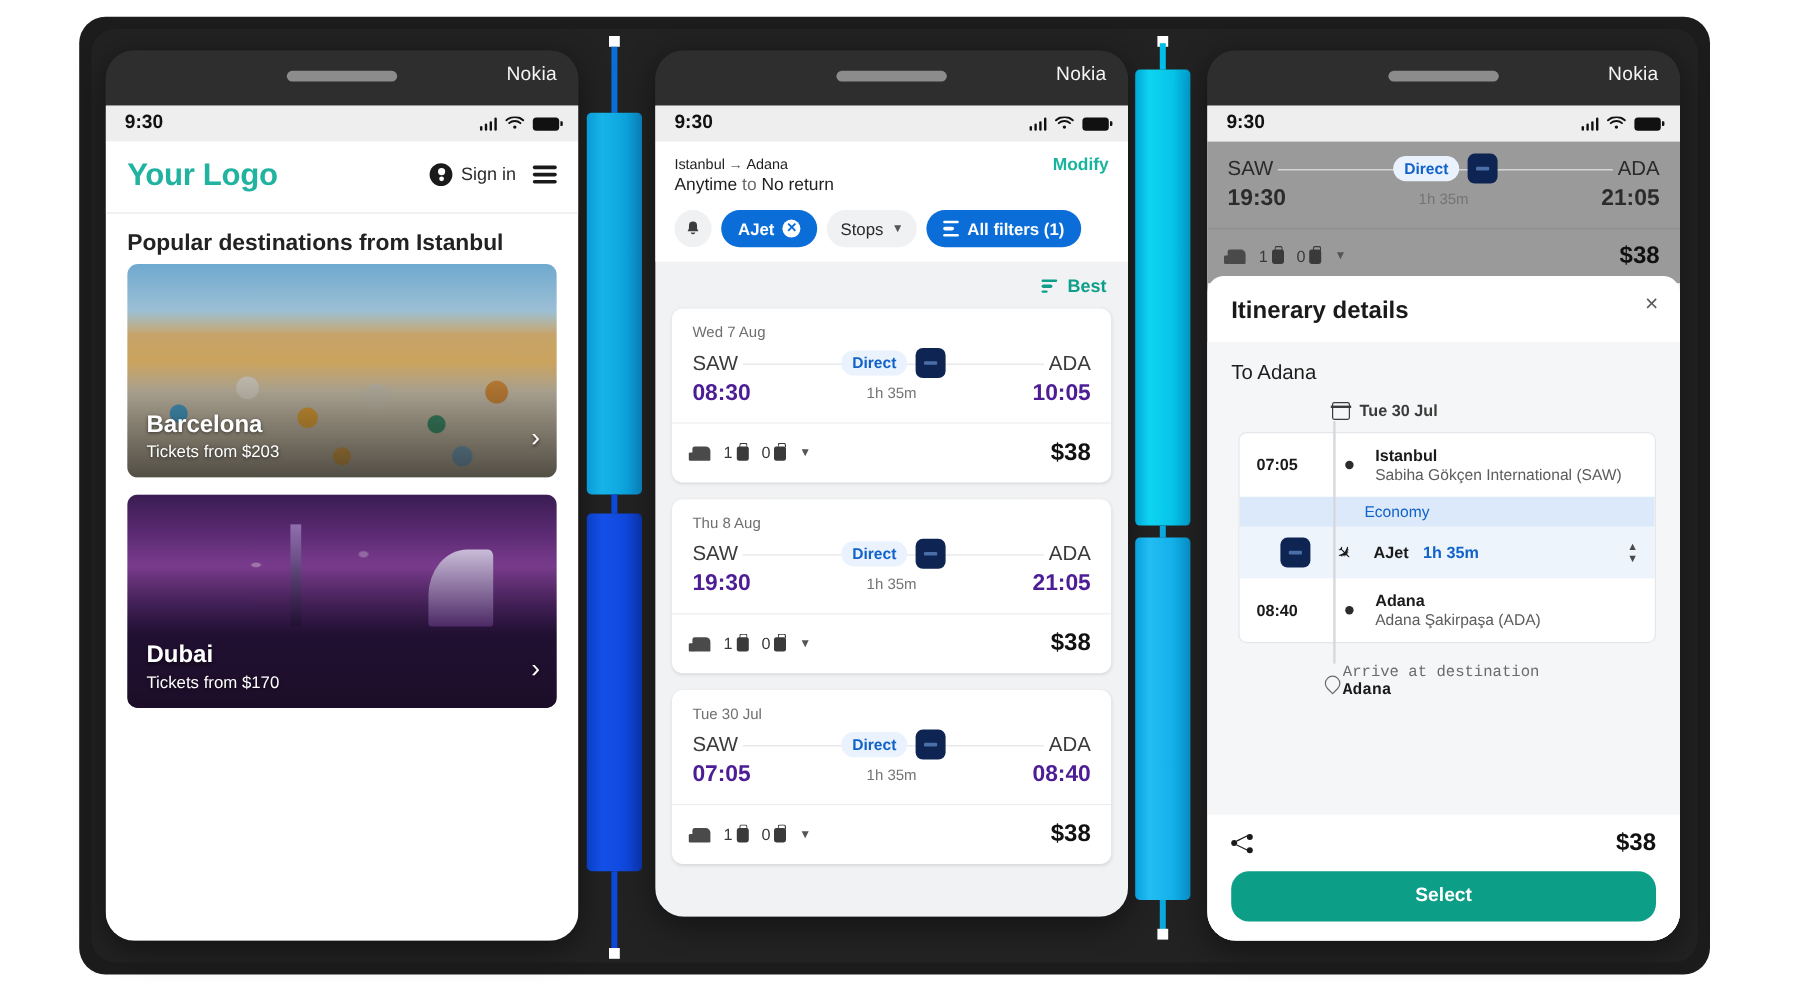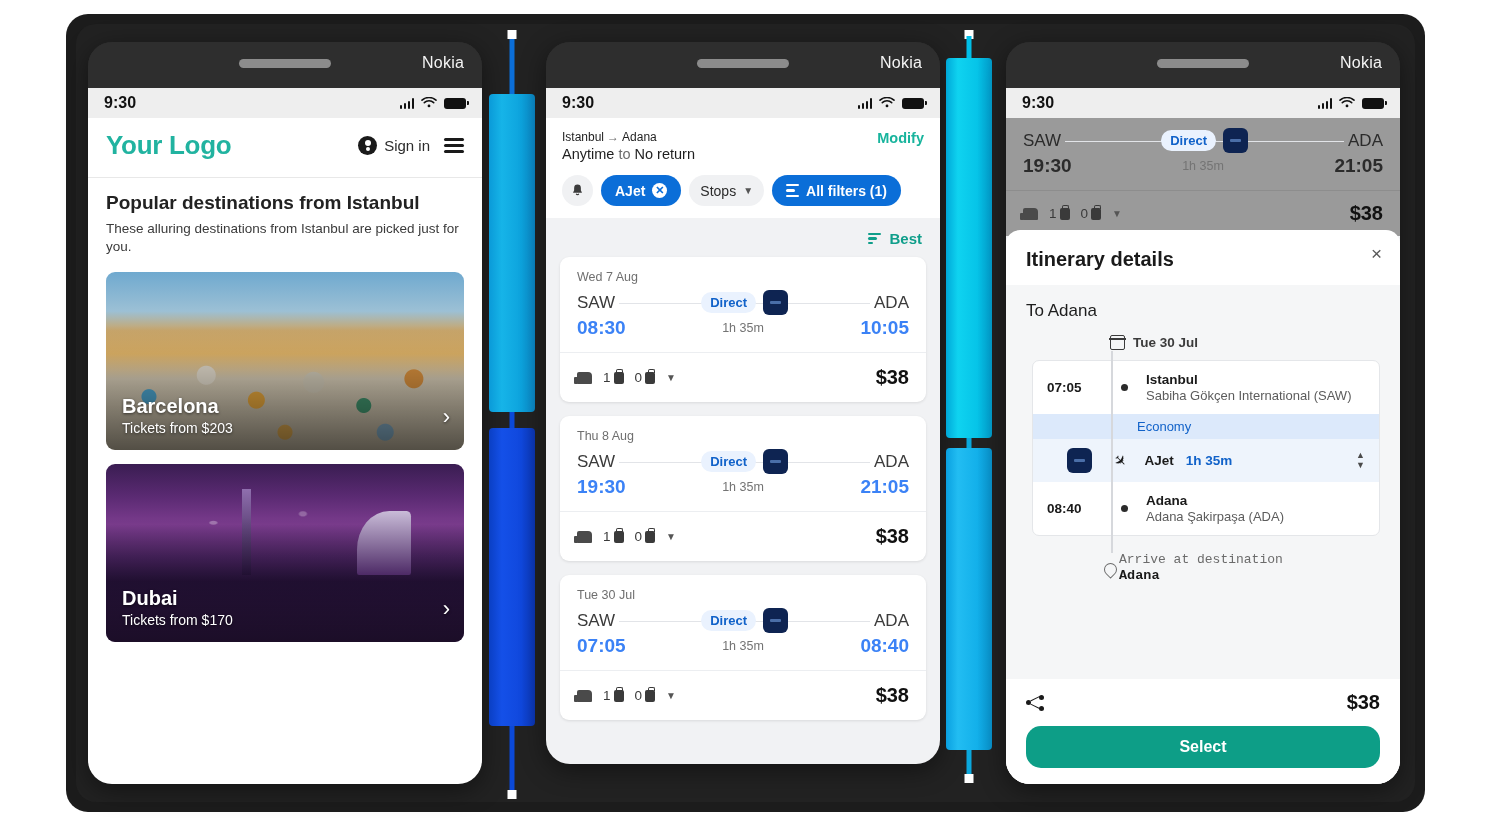--- a/index.html
+++ b/index.html
@@ -93,21 +93,21 @@
   .fc-top{padding:13px 17px 13px;}
   .fc-date{font-size:12.5px;color:#6f6f6f;margin-bottom:6px;}
   .fc-line{display:flex;align-items:center;justify-content:space-between;}
   .iata{font-size:17px;color:#3b3b3b;}
   .mid{flex:1;display:flex;align-items:center;justify-content:center;gap:7px;margin:0 4px;position:relative;}
   .mid .rail{position:absolute;left:0;right:0;top:50%;height:1px;background:#e2e4e8;}
   .direct{position:relative;z-index:2;background:#eaf2fe;color:#1162c9;font-size:13px;font-weight:bold;border-radius:12px;padding:3px 9px;}
   .alogo{position:relative;z-index:2;width:25px;height:25px;border-radius:6px;background:#0e2452;display:flex;align-items:center;justify-content:center;}
   .alogo span{display:block;width:11px;height:3px;background:#4a6ea8;border-radius:1px;}
   .fc-line2{display:flex;align-items:center;justify-content:space-between;margin-top:2px;}
-  .time{font-size:19px;font-weight:bold;color:#3b82f6;}
+  .time{font-size:19px;font-weight:bold;color:#4c1d95;}
   .dur{font-size:12.5px;color:#747474;}
   .fc-bot{border-top:1px solid #eceef1;padding:13px 17px;display:flex;align-items:center;justify-content:space-between;}
   .bags{display:flex;align-items:center;gap:11px;color:#3a3a3a;font-size:13.5px;}
   .bg-item{display:flex;align-items:center;gap:3px;}
   .ic-seat{width:15px;height:12px;background:#4a4a4a;border-radius:2px 4px 1px 1px;position:relative;}
   .ic-seat:after{content:"";position:absolute;left:-3px;bottom:0;width:4px;height:7px;background:#4a4a4a;border-radius:1px;}
   .ic-case{width:10px;height:12px;background:#3a3a3a;border-radius:2px;position:relative;}
   .ic-case:before{content:"";position:absolute;left:2.5px;top:-3px;width:5px;height:3px;border:1.6px solid #3a3a3a;border-bottom:none;border-radius:2px 2px 0 0;}
   .price{font-size:20px;font-weight:bold;color:#111;}
 
@@ -205,21 +205,20 @@
           <div class="burger">
               <span></span>
               <span></span>
               <span></span>
             </div>
         </div>
       </div>
 
       <div class="p1-body">
         <h2 class="p1-title">Popular destinations from Istanbul</h2>
-        <p class="p1-sub">These alluring destinations from Istanbul are picked just for you.</p>
 
         <div class="dest-card bcn">
           <div class="ov"></div>
           <div class="dest-txt">
             <div class="dest-name">Barcelona</div>
             <div class="dest-price">Tickets from $203</div>
           </div>
           <div class="chev-r">›</div>
         </div>
 

